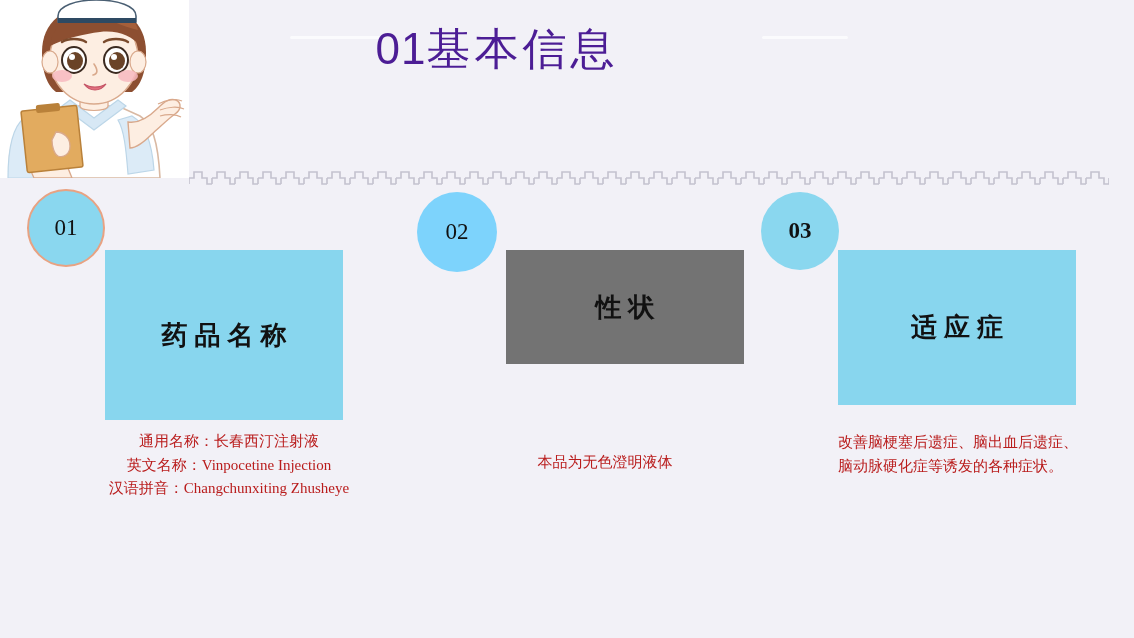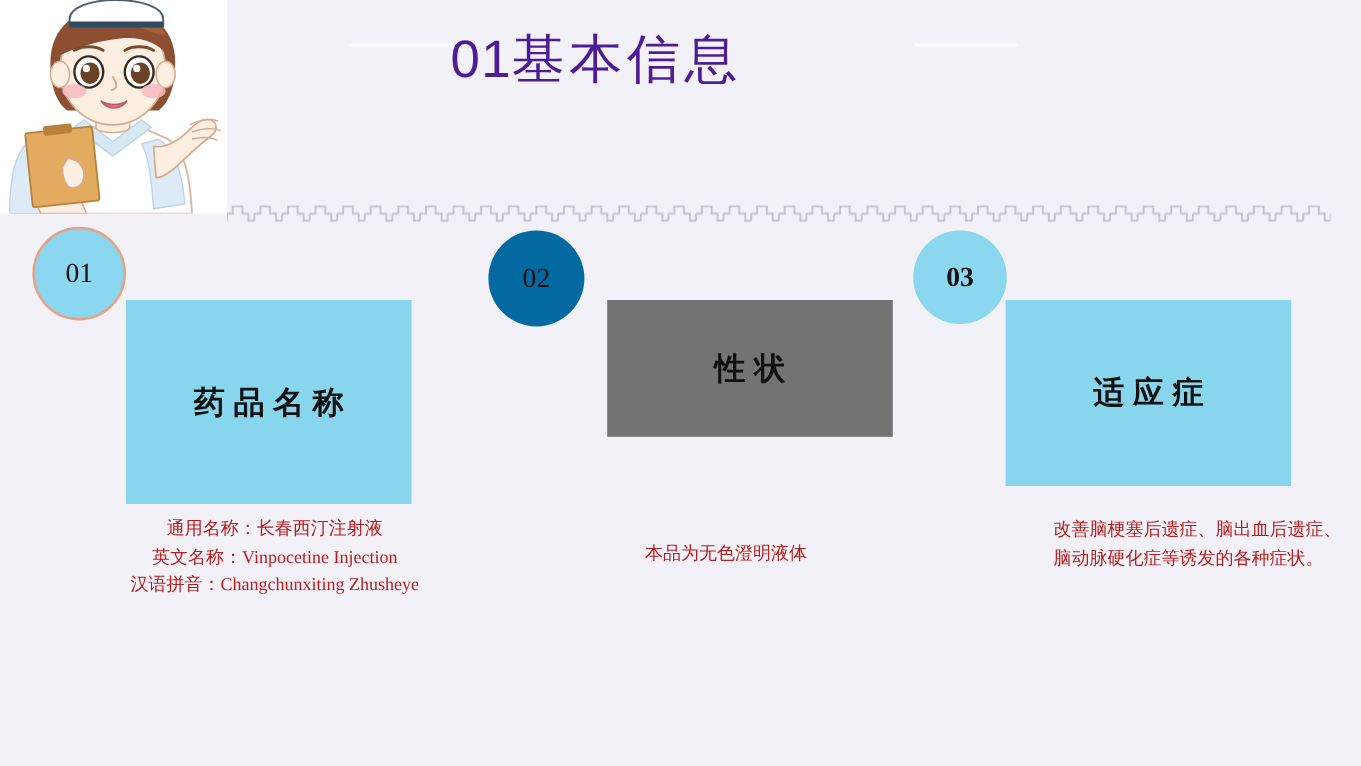--- a/index.html
+++ b/index.html
@@ -83,23 +83,23 @@
     z-index: 3;
   }
   .badge-1 {
     left: 27px; top: 189px;
     width: 78px; height: 78px;
     background: #8ad7ef;
     border: 2px solid #e8a282;
     box-sizing: border-box;
   }
   .badge-2 {
-    left: 407px; top: 192px;
+    left: 417px; top: 192px;
     width: 80px; height: 80px;
-    background: #0369a1;
+    background: #7dd3fc;
   }
   .badge-3 {
     left: 761px; top: 192px;
     width: 78px; height: 78px;
     background: #8ad7ef;
     font-weight: bold;
   }
 
   .panel {
     position: absolute;
@@ -148,21 +148,20 @@
   }
   .caption-2 {
     left: 486px; top: 451px;
     width: 238px;
     text-align: center;
   }
   .caption-3 {
     left: 838px; top: 431px;
     width: 240px;
     text-align: left;
-    margin-left: 40px;
   }
   .caption div { white-space: nowrap; }
   .caption-3 p {
     margin: 0;
     white-space: normal;
     line-height: 23.5px;
   }
 </style>
 </head>
 <body>

